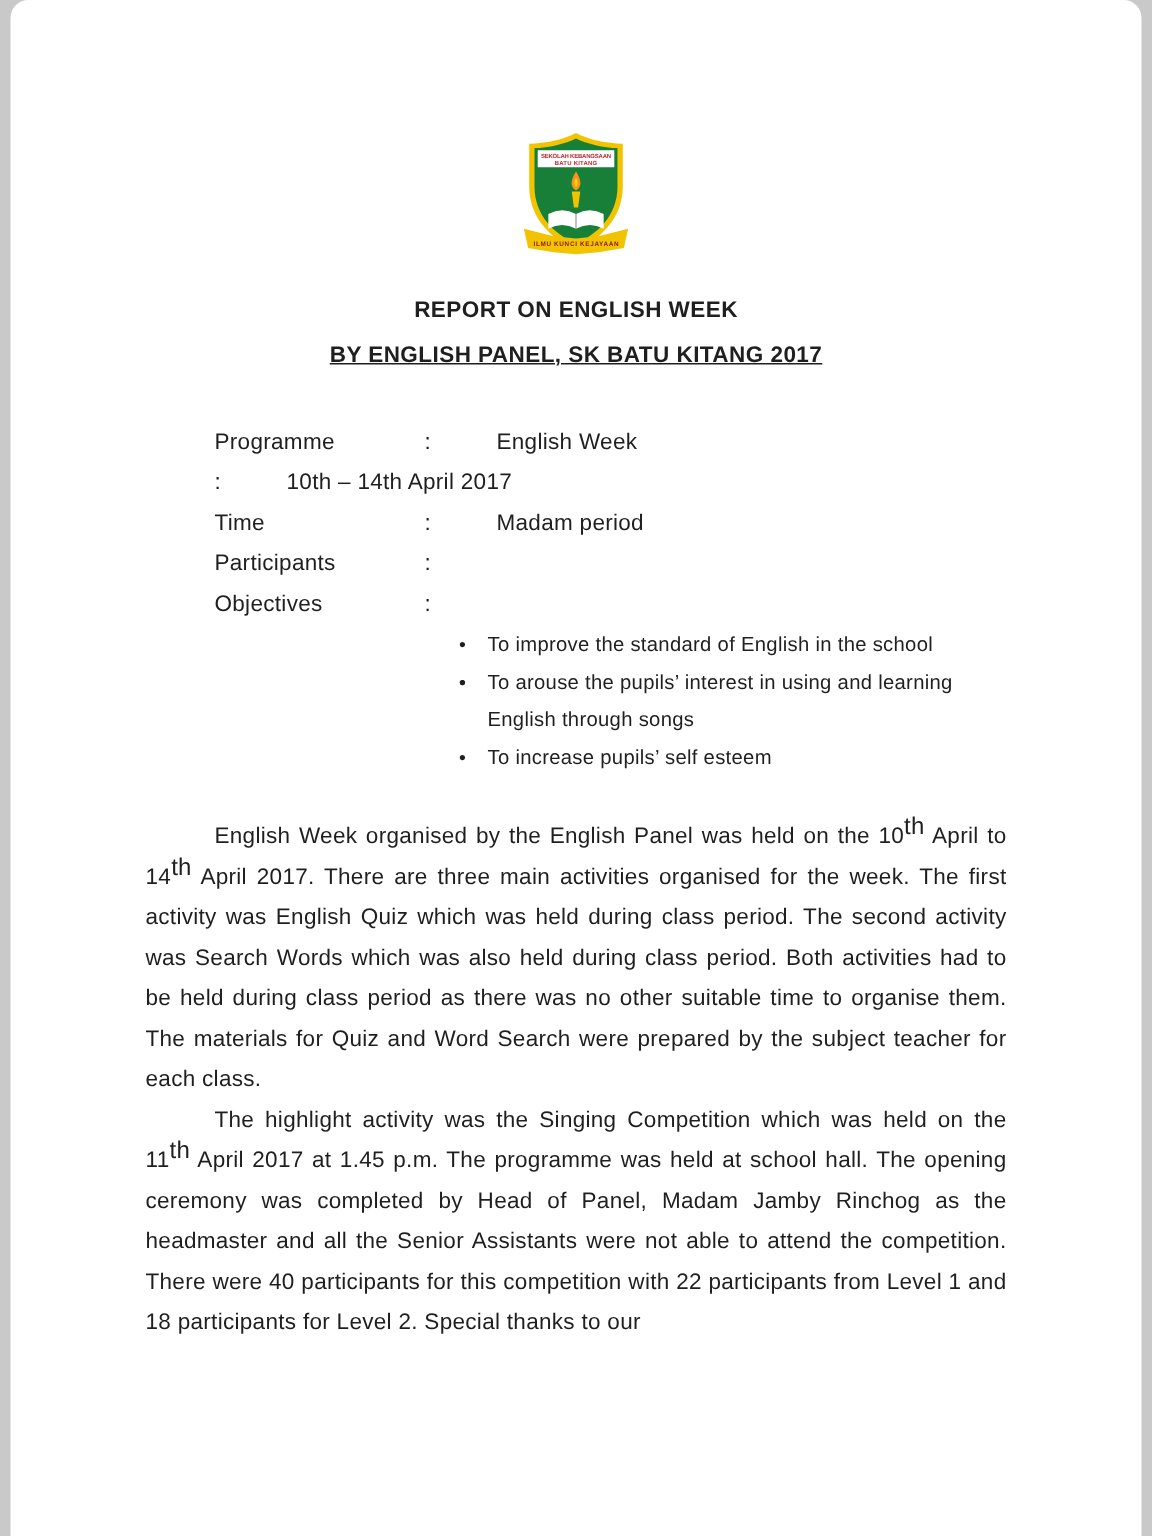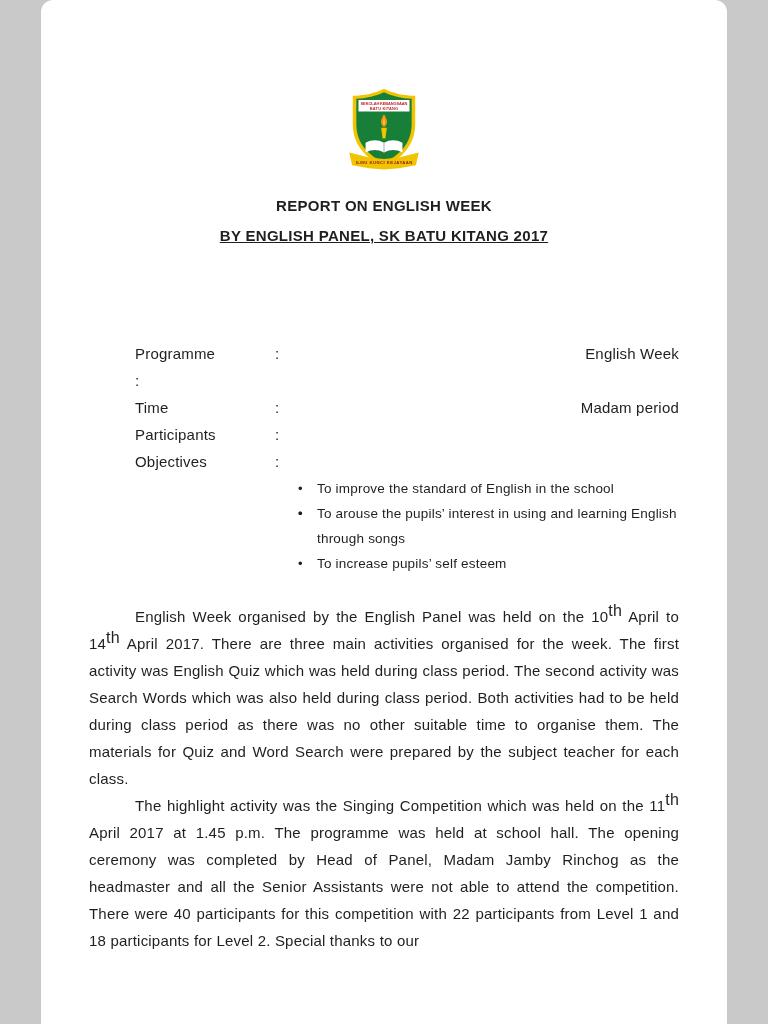--- a/index.html
+++ b/index.html
@@ -8,59 +8,59 @@
     background: #c9c9c9;
     font-family: "Liberation Sans", sans-serif;
   }
   .viewport {
     width: 768px;
     height: 1024px;
     margin: 0 auto;
     overflow: hidden;
   }
   .page {
-    width: 686px;
+    width: 754px;
     min-height: 1024px;
     margin: 0 auto;
     background: #ffffff;
     border-radius: 12px 12px 0 0;
     box-sizing: border-box;
-    padding: 0 48px;
+    padding: 0 90px;
     color: #1f1f1f;
   }
   
   .logo-wrap {
     padding-top: 84px;
     text-align: center;
   }
   .logo-wrap svg { display: inline-block; }
   
   .title, .subtitle {
     text-align: center;
     font-weight: 700;
     font-size: 15px;
     letter-spacing: 0.3px;
   }
   .title { margin-top: 13px; }
   .subtitle { margin-top: 13px; text-decoration: underline; }
   
   .details {
-    margin-top: 96px;
+    margin-top: 36px;
     margin-left: 46px;
     font-size: 15px;
     letter-spacing: 0.2px;
   }
   .detail-row {
     display: flex;
     align-items: flex-start;
     line-height: 27px;
   }
   .detail-label { width: 140px; flex: 0 0 140px; }
   .detail-sep   { width: 48px;  flex: 0 0 48px; }
-  .detail-value { flex: 1 1 auto; text-align: right; }
+  .detail-value { flex: 1 1 auto; }
   
   .objectives {
     margin: 0 0 0 205px;
     padding: 1px 0 0 0;
     list-style: none;
     font-size: 13.5px;
     letter-spacing: 0.2px;
   }
   .objectives li {
     position: relative;
@@ -127,20 +127,21 @@
     <div class="details">
 
       <div class="detail-row">
         <div class="detail-label">Programme</div>
         <div class="detail-sep">:</div>
         <div class="detail-value">English Week</div>
       </div>
 
       <div class="detail-row">
         <div class="detail-sep">:</div>
+        <div class="detail-value">10th – 14th April 2017</div>
       </div>
 
       <div class="detail-row">
         <div class="detail-label">Time</div>
         <div class="detail-sep">:</div>
         <div class="detail-value">Madam period</div>
       </div>
 
       <div class="detail-row">
         <div class="detail-label">Participants</div>

